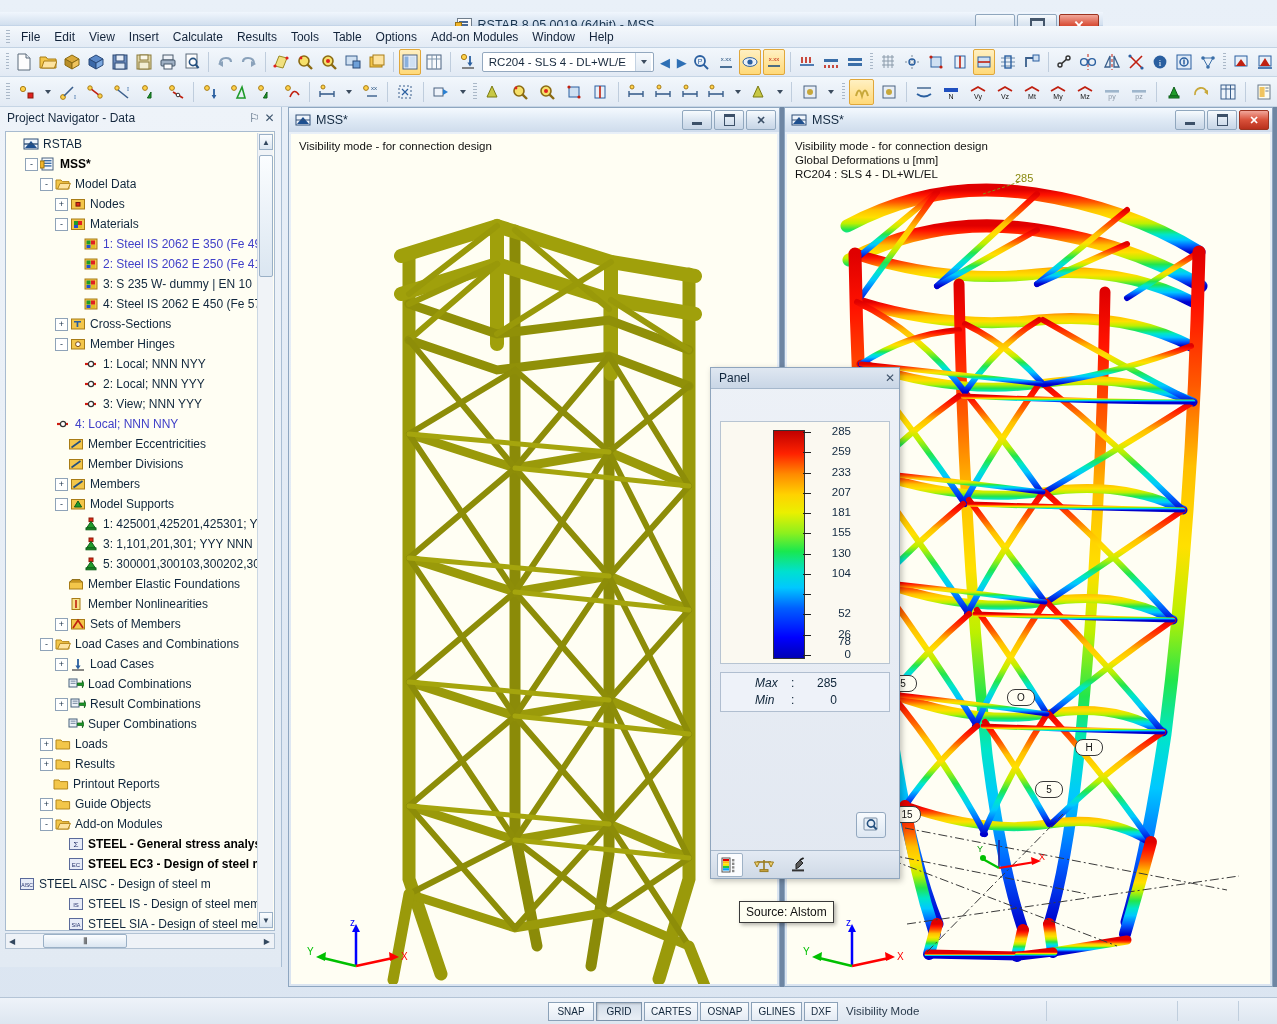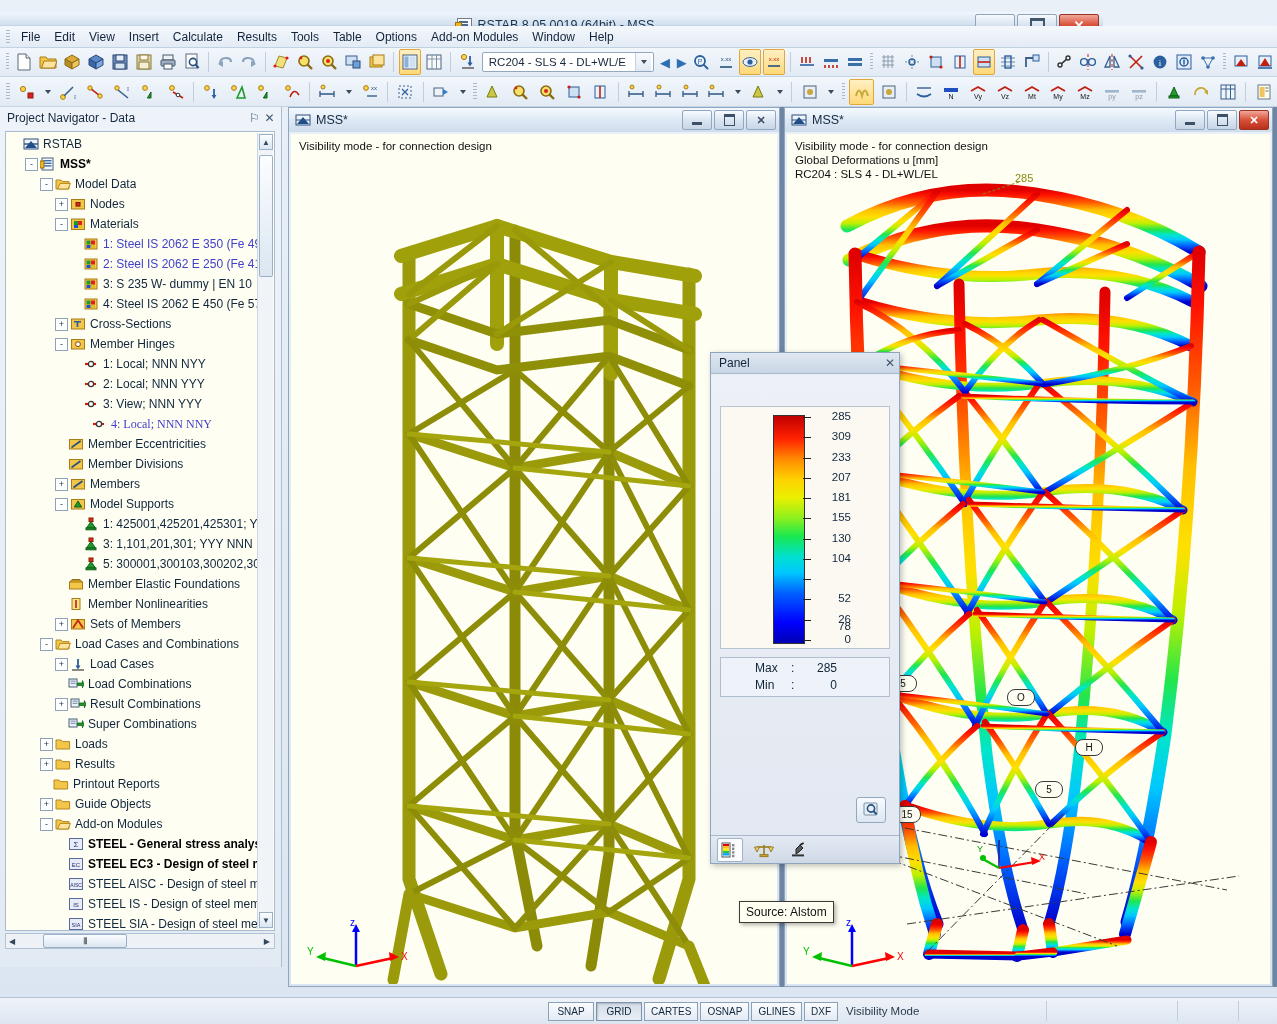--- a/index.html
+++ b/index.html
@@ -108,40 +108,40 @@
   .vb.close{}
   .vb.close.red{background:linear-gradient(#f1a79a,#d9513a 50%,#b8301d);border-color:#9b3421;}
   .vb .gmin{width:10px;height:3px;background:#3c5068;margin-top:6px;}
   .vb .gmax{width:9px;height:8px;border:1px solid #3c5068;border-top-width:3px;}
   .vb .gx{color:#3c5068;font-size:11px;font-weight:bold;line-height:1;}
   .vb.close.red .gx{color:#fff;}
   .vp-canvas{position:absolute;left:2px;right:2px;top:26px;bottom:2px;background:#fffef3;overflow:hidden;}
   .vp-ann{position:absolute;left:8px;top:5px;font-size:11.5px;color:#111;line-height:14px;white-space:nowrap;}
 
   
-  .panel{position:absolute;left:710px;top:352px;width:190px;height:512px;
+  .panel{position:absolute;left:710px;top:367px;width:190px;height:512px;
      background:linear-gradient(#edf1f7,#e2e8f1);border:1px solid #8fa5bd;box-sizing:border-box;
      box-shadow:2px 2px 6px rgba(0,0,0,.25);}
   .panel-title{height:20px;display:flex;align-items:center;padding:0 4px 0 8px;
      background:linear-gradient(#dfe7f1,#c9d6e6);border-bottom:1px solid #a6b8cc;}
   .panel-title .pt{flex:1;font-size:12px;color:#10253c;}
   .panel-head{padding:6px 8px 2px 9px;}
   .panel-head .l1{font-size:12.5px;color:#13293f;}
   .panel-head .l2{font-size:11.5px;color:#13293f;margin-top:1px;}
   .legendbox{position:absolute;left:9px;top:53px;width:170px;height:243px;
      background:#fbf9f1;border:1px solid #b7c4d2;box-sizing:border-box;}
   .grad{position:absolute;left:52px;top:8px;width:30px;height:227px;border:1px solid #333;
      background:linear-gradient(to top,#0000b4 0%,#0000ff 9%,#0060ff 22%,#00c8ff 31%,#00e0d0 38%,#19e84f 47%,#8cf01e 55%,#eaf000 64%,#ffd200 72%,#ff8a00 81%,#ff2200 90%,#c00000 100%);}
   .ltick{position:absolute;left:82px;width:8px;height:1px;background:#222;}
   .lval{position:absolute;left:94px;font-size:11.5px;color:#11283f;transform:translateY(-7px);width:36px;text-align:right;}
   .minmax{position:absolute;left:9px;top:304px;width:170px;height:40px;
      background:#eef2f9;border:1px solid #b0bed0;box-sizing:border-box;
      display:flex;flex-direction:column;justify-content:center;padding-left:34px;}
   .mmrow{font-size:12px;color:#0e2438;line-height:17px;}
-  .mmrow .k{display:inline-block;width:36px;}
+  .mmrow .k{display:inline-block;width:36px;font-style:italic;}
   .mmrow .c{display:inline-block;width:14px;}
   .mmrow .v{display:inline-block;width:32px;text-align:right;}
   .panel-zoom{position:absolute;right:13px;bottom:40px;width:28px;height:24px;
      border:1px solid #93a8bf;border-radius:3px;background:linear-gradient(#f8fbfe,#dde7f2);
      display:flex;align-items:center;justify-content:center;}
   .panel-tabs{position:absolute;left:0;bottom:0;width:100%;height:28px;
      background:linear-gradient(#e3eaf3,#cfd9e6);border-top:1px solid #a9b9cb;display:flex;align-items:center;padding-left:6px;box-sizing:border-box;gap:8px;}
   .ptab{width:24px;height:22px;display:flex;align-items:center;justify-content:center;border:1px solid transparent;border-radius:2px;}
   .ptab.sel{background:#fbfcfe;border-color:#9fb2c6;}
 
@@ -936,21 +936,21 @@
             <span class="lbl">2: Local; NNN YYY</span>
           </div>
           <div class="tnode" style="padding-left: 64px;">
             <span class="noexp"></span>
             <span class="ti"><svg width="16" height="14">
                 <line x1="2" y1="7" x2="13" y2="7" stroke="#d01c10" stroke-width="2.2"></line>
                 <circle cx="8" cy="7" r="2.6" fill="#fff" stroke="#333" stroke-width="1.2"></circle>
               </svg></span>
             <span class="lbl">3: View; NNN YYY</span>
           </div>
-          <div class="tnode blue" style="padding-left: 72px; font-family: Liberation Serif, serif;">
+          <div class="tnode blue" style="padding-left: 36px;">
             <span class="noexp"></span>
             <span class="ti"><svg width="16" height="14">
                 <line x1="2" y1="7" x2="13" y2="7" stroke="#d01c10" stroke-width="2.2"></line>
                 <circle cx="8" cy="7" r="2.6" fill="#fff" stroke="#333" stroke-width="1.2"></circle>
               </svg></span>
             <span class="lbl">4: Local; NNN NNY</span>
           </div>
           <div class="tnode" style="padding-left: 49px;">
             <span class="noexp"></span>
             <span class="ti"><svg width="16" height="14">
@@ -1127,21 +1127,21 @@
             <span class="lbl">STEEL - General stress analys</span>
           </div>
           <div class="tnode bold" style="padding-left: 49px;">
             <span class="noexp"></span>
             <span class="ti"><svg width="16" height="14">
                 <rect x="1.5" y="1.5" width="13" height="11" fill="#e7ecf8" stroke="#5a6a9a"></rect>
                 <text x="8" y="10" font-size="6" fill="#24306a" text-anchor="middle" font-family="Liberation Sans, sans-serif">EC</text>
               </svg></span>
             <span class="lbl">STEEL EC3 - Design of steel m</span>
           </div>
-          <div class="tnode" style="padding-left: 49px;">
+          <div class="tnode" style="">
             <span class="noexp"></span>
             <span class="ti"><svg width="16" height="14">
                 <rect x="1.5" y="1.5" width="13" height="11" fill="#e7ecf8" stroke="#5a6a9a"></rect>
                 <text x="8" y="10" font-size="5" fill="#24306a" text-anchor="middle" font-family="Liberation Sans, sans-serif">AISC</text>
               </svg></span>
             <span class="lbl">STEEL AISC - Design of steel m</span>
           </div>
           <div class="tnode" style="padding-left: 49px;">
             <span class="noexp"></span>
             <span class="ti"><svg width="16" height="14">
@@ -1507,21 +1507,21 @@
     <div class="panel-title">
       <span class="pt">Panel</span>
       <span style="color:#40546b;font-size:12px;">✕</span>
     </div>
     <div class="legendbox">
       <div class="grad"></div>
       <div id="legend-ticks">
           <div class="ltick" style="top: 10px;"></div>
           <div class="lval" style="top: 10px;">285</div>
           <div class="ltick" style="top: 30.2727px;"></div>
-          <div class="lval" style="top: 30.2727px;">309</div>
+          <div class="lval" style="top: 30.2727px;">259</div>
           <div class="ltick" style="top: 50.5455px;"></div>
           <div class="lval" style="top: 50.5455px;">233</div>
           <div class="ltick" style="top: 70.8182px;"></div>
           <div class="lval" style="top: 70.8182px;">207</div>
           <div class="ltick" style="top: 91.0909px;"></div>
           <div class="lval" style="top: 91.0909px;">181</div>
           <div class="ltick" style="top: 111.364px;"></div>
           <div class="lval" style="top: 111.364px;">155</div>
           <div class="ltick" style="top: 131.636px;"></div>
           <div class="lval" style="top: 131.636px;">130</div>

